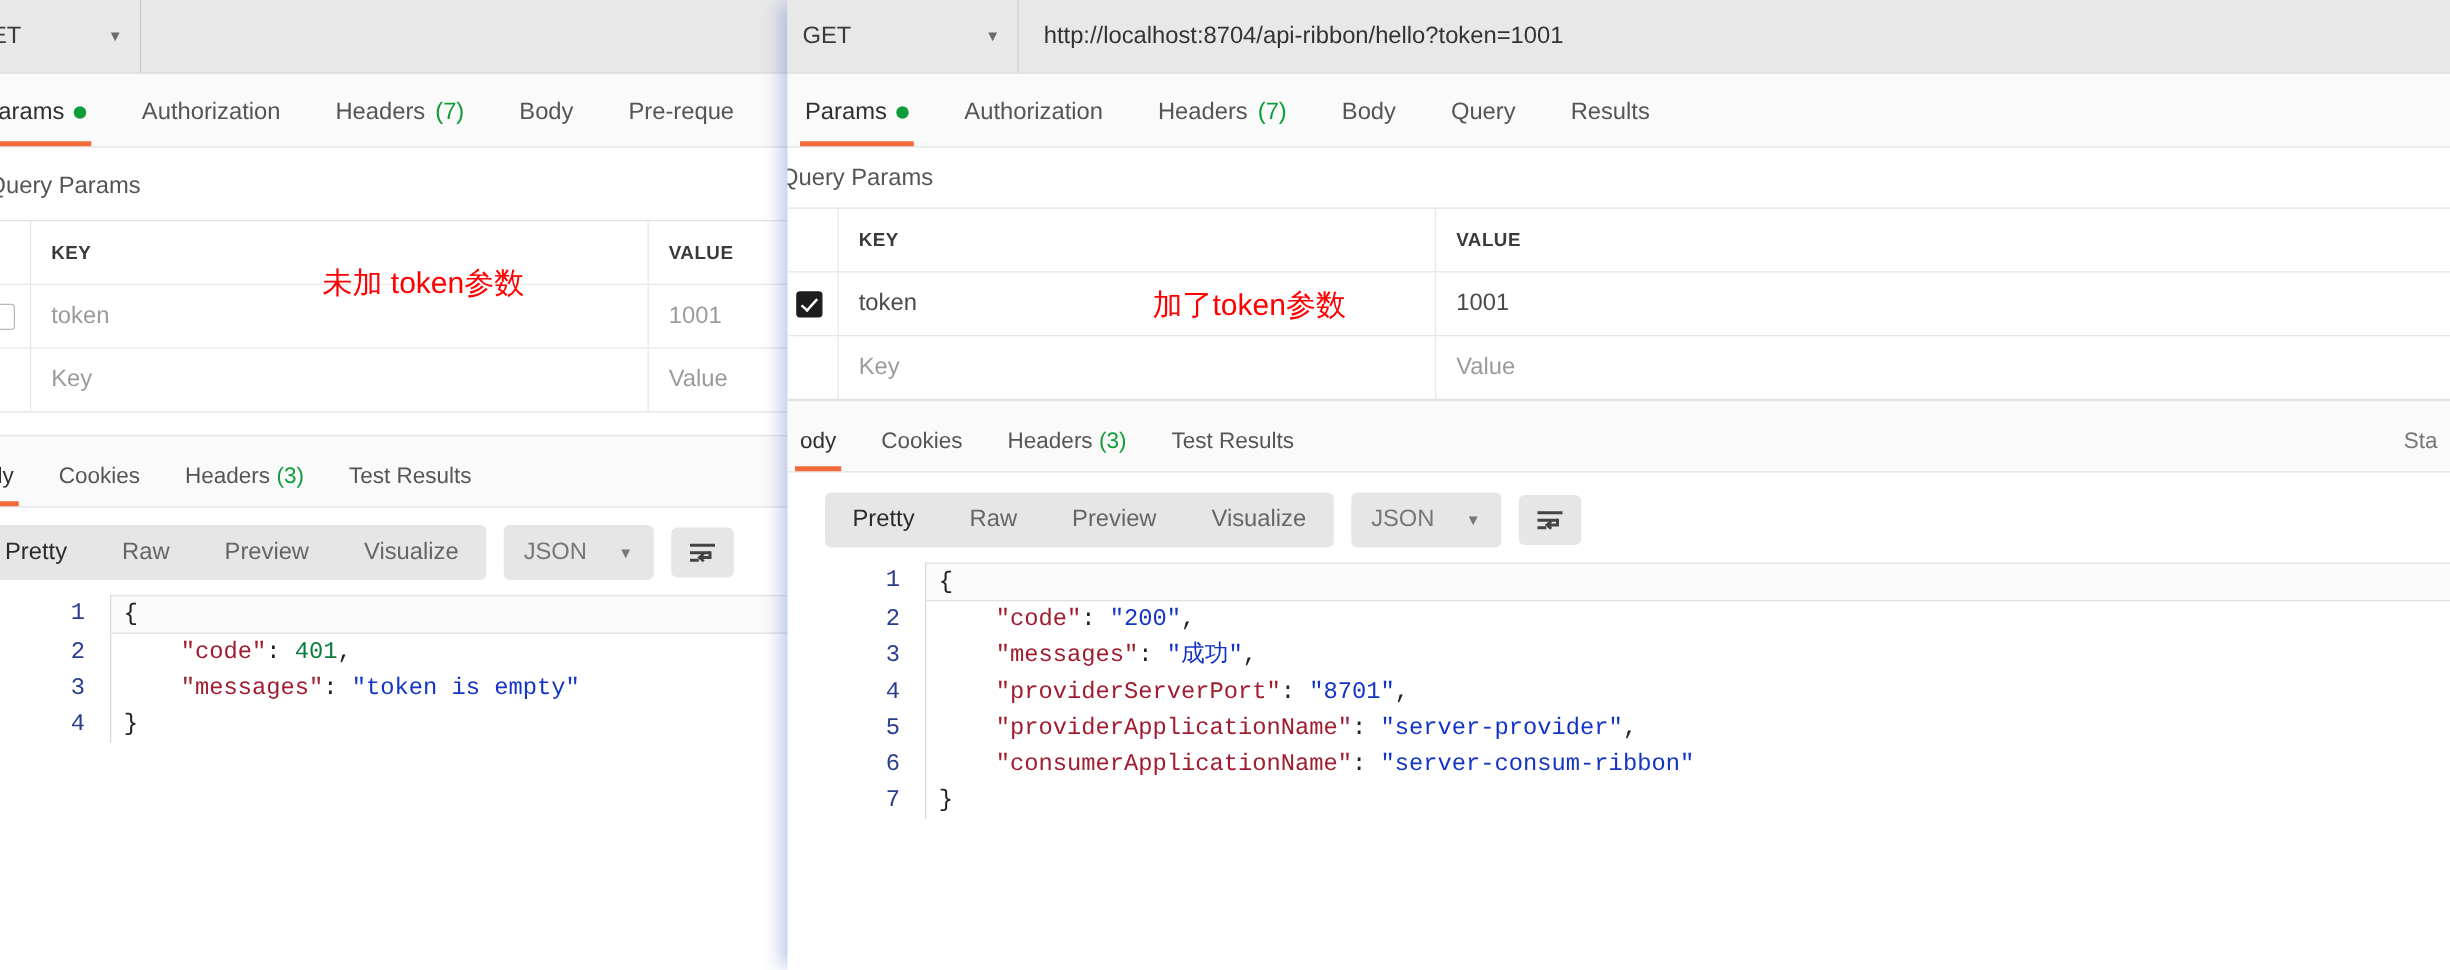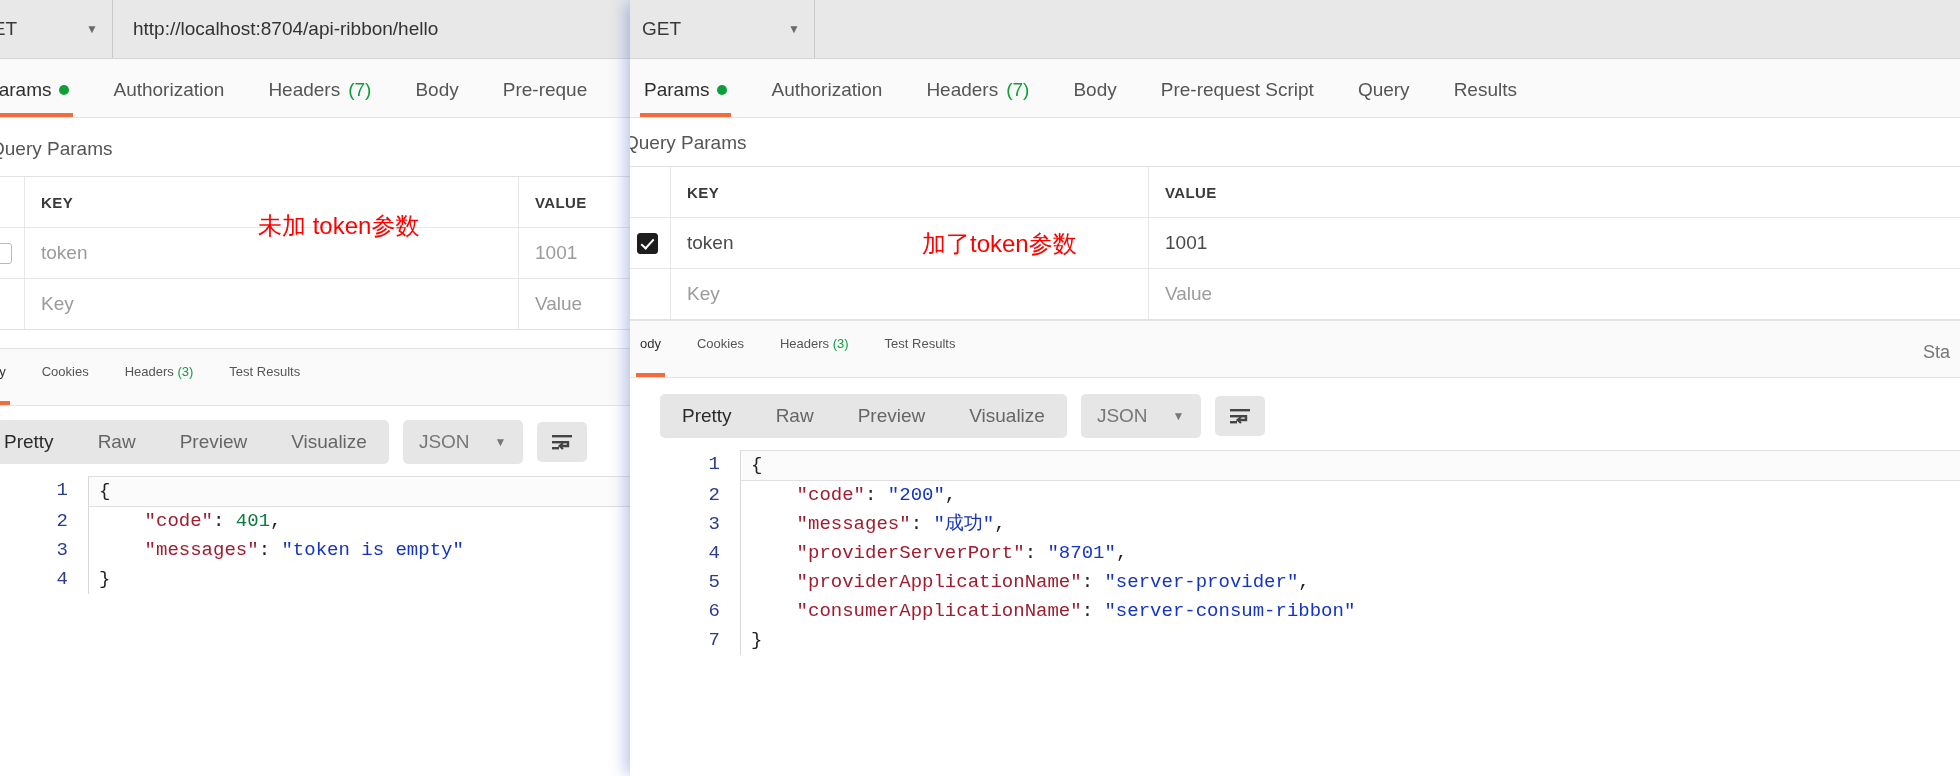--- a/index.html
+++ b/index.html
@@ -184,22 +184,22 @@
     display: flex;
     align-items: flex-end;
     height: 56px;
     background: #fafafa;
     border-top: 1px solid #e4e4e4;
     border-bottom: 1px solid #e4e4e4;
     position: relative;
   }
   .resp-tab {
     position: relative;
-    padding: 0 18px 26px 18px;
-    font-size: 13px;
+    padding: 0 18px 14px 18px;
+    font-size: 18px;
     color: #555555;
     white-space: nowrap;
   }
   .resp-tab.active { color: #2f2f2f; }
   .resp-tab.active::after {
     content: "";
     position: absolute;
     left: 14px; right: 14px; bottom: 0;
     height: 4px;
     background: #f26b3a;
@@ -285,23 +285,20 @@
 </style>
 </head>
 <body>
 
 <div class="screen" id="left-screen">
 
   <div class="urlbar">
     <div class="method-box" style="margin-left:-40px;">
       <span class="method-label">GET</span>
       <span class="caret">▼</span>
-    </div>
-    <div class="url-box">
-      <span class="url-text">http://localhost:8704/api-ribbon/hello</span>
     </div>
   </div>
 
   <div class="req-tabbar" style="padding-left:0;">
     <div class="tab active" style="margin-left:-36px;">
       <span>Params</span>
       <span class="dot-green"></span>
     </div>
     <div class="tab">
       <span>Authorization</span>
@@ -402,39 +399,39 @@
   <div class="annot" style="left:258px; top:210px;">未加 token参数</div>
 </div>
 
 <div class="screen" id="right-screen">
 
   <div class="urlbar">
     <div class="method-box" style="min-width:158px; margin-left:-6px;">
       <span class="method-label">GET</span>
       <span class="caret">▼</span>
     </div>
+    <div class="url-box">
+      <span class="url-text">http://localhost:8704/api-ribbon/hello?token=1001</span>
+    </div>
   </div>
 
   <div class="req-tabbar">
     <div class="tab active" style="margin-left:-8px;">
       <span>Params</span>
       <span class="dot-green"></span>
     </div>
     <div class="tab">
       <span>Authorization</span>
     </div>
     <div class="tab">
       <span>Headers</span>
       <span class="count-green">(7)</span>
     </div>
     <div class="tab">
       <span>Body</span>
-    </div>
-    <div class="tab">
-      <span>Pre-request Script</span>
     </div>
     <div class="tab">
       <span>Query</span>
     </div>
     <div class="tab">
       <span>Results</span>
     </div>
   </div>
 
   <div style="padding-left:0;">

